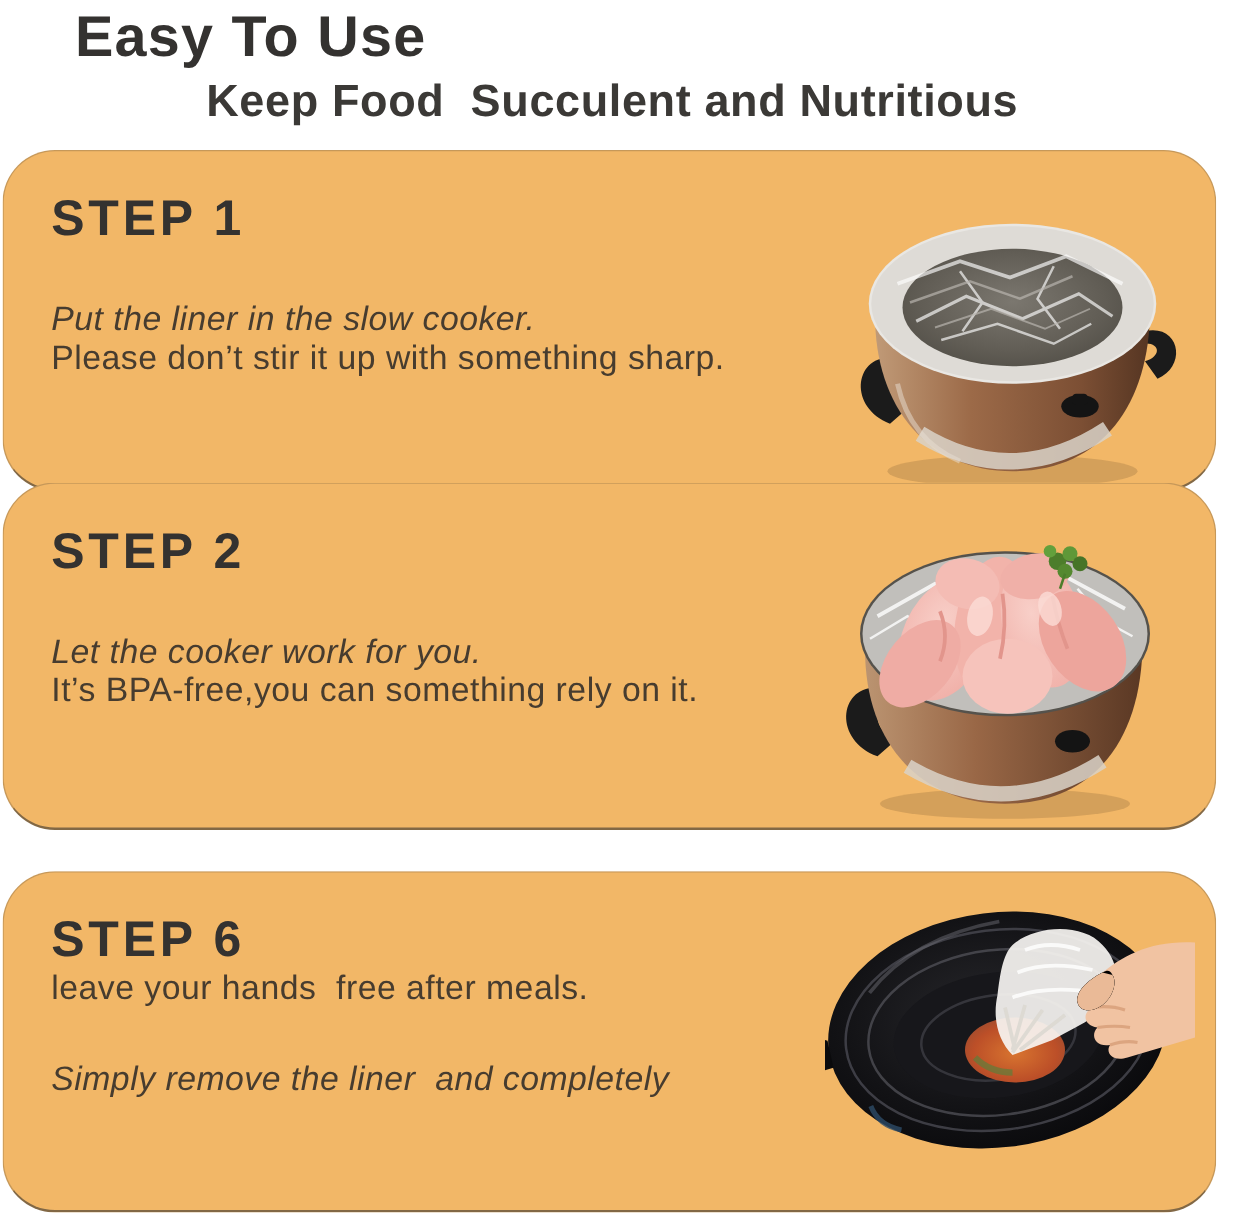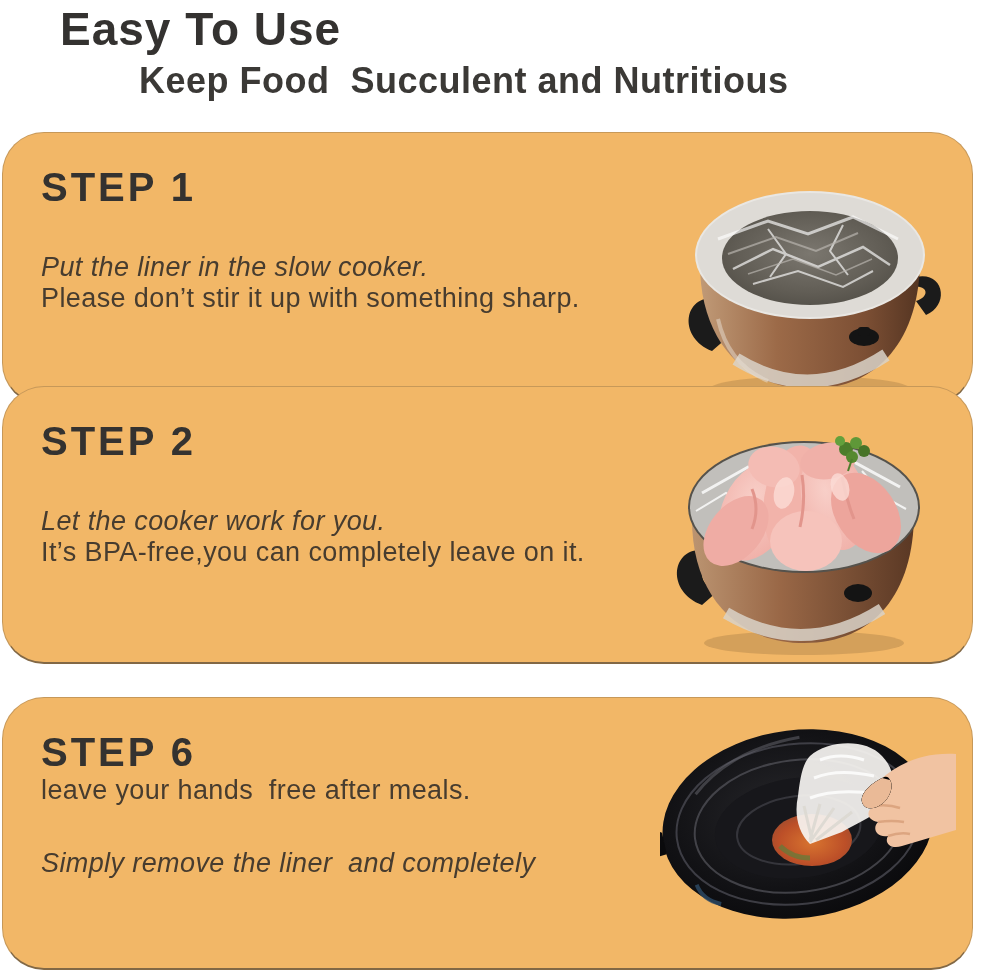--- a/index.html
+++ b/index.html
@@ -11,33 +11,33 @@
   *{margin:0;padding:0;box-sizing:border-box;}
   html,body{width:994px;height:976px;overflow:hidden;background:var(--page-background);
     font-family:"Liberation Sans",sans-serif;}
   .page{position:relative;width:994px;height:812px;background:var(--page-background);}
   .page-title{
     position:absolute;left:60px;top:2px;
     font-size:46px;font-weight:700;letter-spacing:1px;
     color:var(--heading-text);white-space:pre-wrap;
   }
   .page-subtitle{
-    position:absolute;left:139px;top:60px;
+    position:absolute;left:165px;top:60px;
     font-size:36px;font-weight:700;letter-spacing:0.5px;
     color:#3b3936;white-space:pre-wrap;
   }
   .panel{
     position:absolute;left:2px;width:971px;
     background:var(--panel-background);
     border-radius:42px;
     border:1px solid rgba(90,75,55,0.28);
     border-bottom:2px solid rgba(70,62,52,0.65);
     padding:24px 0 0 38px;
   }
-  .panel-1{top:132px;height:273px;}
+  .panel-1{top:120px;height:273px;}
   .panel-2{top:386px;height:278px;}
   .panel-3{top:697px;height:273px;}
   .step-title{
     font-size:40px;font-weight:700;letter-spacing:3px;
     color:var(--heading-text);margin-top:8px;white-space:pre-wrap;
   }
   .step-line{
     font-size:27px;letter-spacing:0.4px;
     color:var(--body-text);white-space:pre-wrap;
     max-width:640px;
@@ -106,21 +106,21 @@
       <g stroke="#b8b4ae" fill="none" opacity="0.7">
         <path d="M70,95 L118,78 L158,92 L200,74" stroke-width="2"></path>
         <path d="M90,115 L135,100 L178,116 L214,100" stroke-width="1.5"></path>
       </g>
     </svg>
   </div>
 
   <div class="panel panel-2">
     <div class="step-title">STEP 2</div>
     <div class="step-line first">Let the cooker work for you.</div>
-    <div class="step-line second">It’s BPA-free,you can completely leave on it.</div>
+    <div class="step-line second">It’s BPA-free,you can something rely on it.</div>
 
     <svg class="photo photo-2" viewBox="0 0 292 258" aria-hidden="true">
       <defs>
         <linearGradient id="copper2" x1="0" y1="0" x2="1" y2="0">
           <stop offset="0" stop-color="#bb9471"></stop>
           <stop offset="0.4" stop-color="#996746"></stop>
           <stop offset="1" stop-color="#5a3824"></stop>
         </linearGradient>
         <radialGradient id="meat" cx="0.4" cy="0.4" r="0.8">
           <stop offset="0" stop-color="#f8cfc8"></stop>

